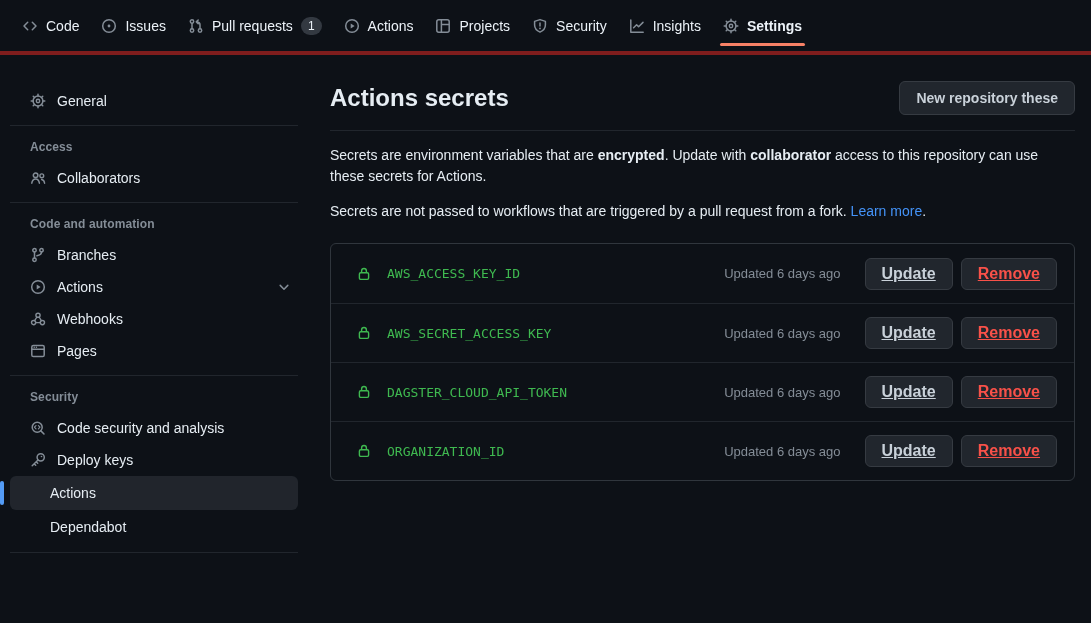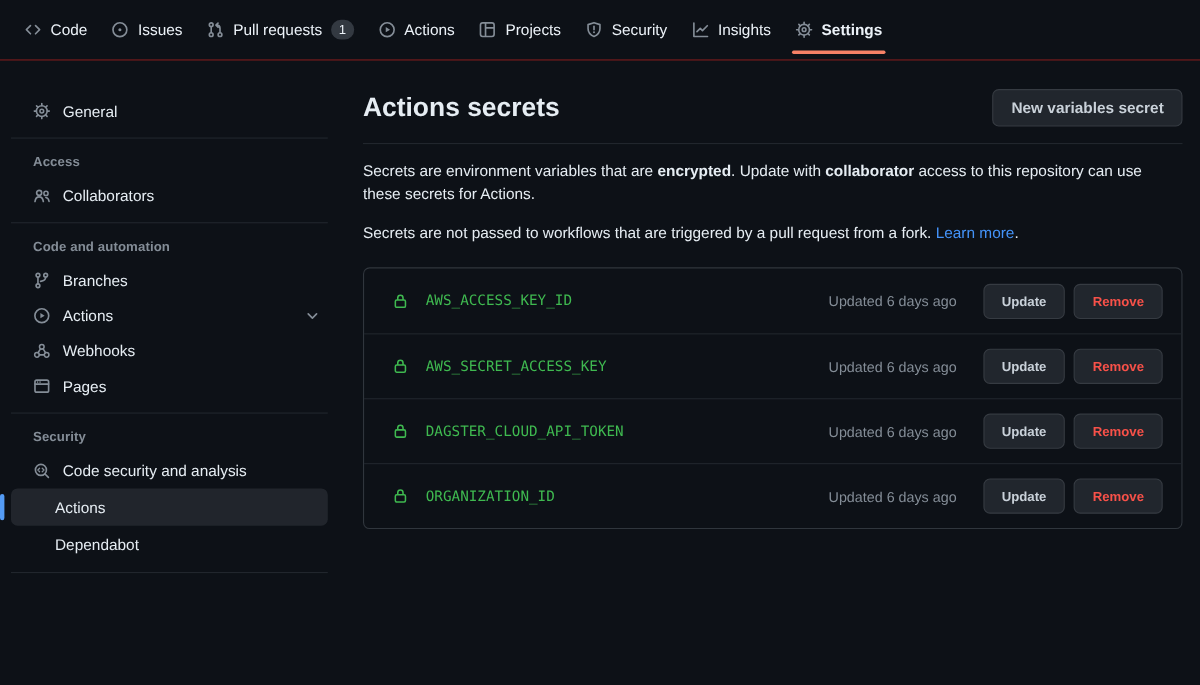--- a/index.html
+++ b/index.html
@@ -7,21 +7,21 @@
   body {
     width:1091px; height:623px; overflow:hidden;
     background:#0d1117; color:#e6edf3;
     font-family:"Liberation Sans", sans-serif; font-size:14px;
   }
   svg { display:block; }
 
   
   nav.repo-nav {
     display:flex; align-items:stretch; height:55px;
-    border-bottom:1px solid #7f1d1d; padding:0 11px;
+    border-bottom:4px solid #7f1d1d; padding:0 11px;
   }
   .navtab {
     display:flex; align-items:center; gap:8px; padding:0 11px;
     position:relative; color:#ecf2f8; cursor:pointer; text-decoration:none;
   }
   .navtab .nicon { color:#848d97; display:flex; }
   .navtab.selected .navlabel { font-weight:700; }
   .navtab.selected::after {
     content:""; position:absolute; left:8px; right:8px; bottom:5px;
     height:3px; border-radius:3px; background:#f78166;
@@ -74,21 +74,21 @@
   
   .secrets-list { margin-top:21px; border:1px solid #30363d; border-radius:6px; }
   .secret-row { display:flex; align-items:center; height:59px; padding:0 17px 0 25px; }
   .secret-row + .secret-row { border-top:1px solid #21262d; }
   .lock { color:#3fb950; flex-shrink:0; }
   .secret-name {
     font-family:"DejaVu Sans Mono", monospace; font-size:13px;
     color:#3fb950; margin-left:15px;
   }
   .updated { margin-left:auto; color:#848d97; font-size:13px; }
-  .btn-sm { font-size:12px; padding:5px 16px; font-weight:700; }
+  .btn-sm { font-size:16px; padding:5px 16px; font-weight:700;text-decoration:underline; }
   .btn-update { margin-left:24px; }
   .btn-remove { margin-left:8px; color:#f85149; }
 </style>
 </head>
 <body>
 
 <nav class="repo-nav">
 
   <a class="navtab">
     <span class="nicon">
@@ -265,37 +265,47 @@
       <span class="sicon">
         <svg width="16" height="16" viewBox="0 0 16 16">
             <circle cx="7.2" cy="7.2" r="5" fill="none" stroke="currentColor" stroke-width="1.5"></circle>
             <path d="M10.9 10.9 14 14" stroke="currentColor" stroke-width="1.5" stroke-linecap="round"></path>
             <path d="M6 5.6 4.4 7.2 6 8.8M8.4 5.6 10 7.2 8.4 8.8" fill="none" stroke="currentColor" stroke-width="1.2" stroke-linecap="round" stroke-linejoin="round"></path>
           </svg>
       </span>
       <span>Code security and analysis</span>
     </a>
 
+    <a class="side-item">
+      <span class="sicon">
+        <svg width="16" height="16" viewBox="0 0 16 16">
+            <circle cx="10.7" cy="5.3" r="3.6" fill="none" stroke="currentColor" stroke-width="1.5"></circle>
+            <circle cx="11.5" cy="4.5" r=".8" fill="currentColor"></circle>
+            <path d="M8 8 2.2 13.8M4.2 11.8l1.5 1.5M6.2 9.8l1.5 1.5" fill="none" stroke="currentColor" stroke-width="1.5" stroke-linecap="round"></path>
+          </svg>
+      </span>
+      <span>Deploy keys</span>
+    </a>
 
 
     <a class="side-item sub selected">
       <span>Actions</span>
     </a>
 
     <a class="side-item sub">
       <span>Dependabot</span>
     </a>
 
     <div class="side-divider"></div>
   </aside>
 
   <main class="content">
     <div class="main-header">
       <h1 class="page-title">Actions secrets</h1>
-      <button class="btn btn-new">New variables secret</button>
+      <button class="btn btn-new">New repository these</button>
     </div>
     <hr class="main-divider">
 
     <p class="desc"><span>Secrets are environment variables that are </span><b>encrypted</b><span>. Update with </span><b>collaborator</b><span> access to this repository can use these secrets for Actions.</span></p>
 
     <p class="desc"><span>Secrets are not passed to workflows that are triggered by a pull request from a fork. </span><a class="inline-link">Learn more</a><span>.</span></p>
 
     <div class="secrets-list">
 
       <div class="secret-row">

